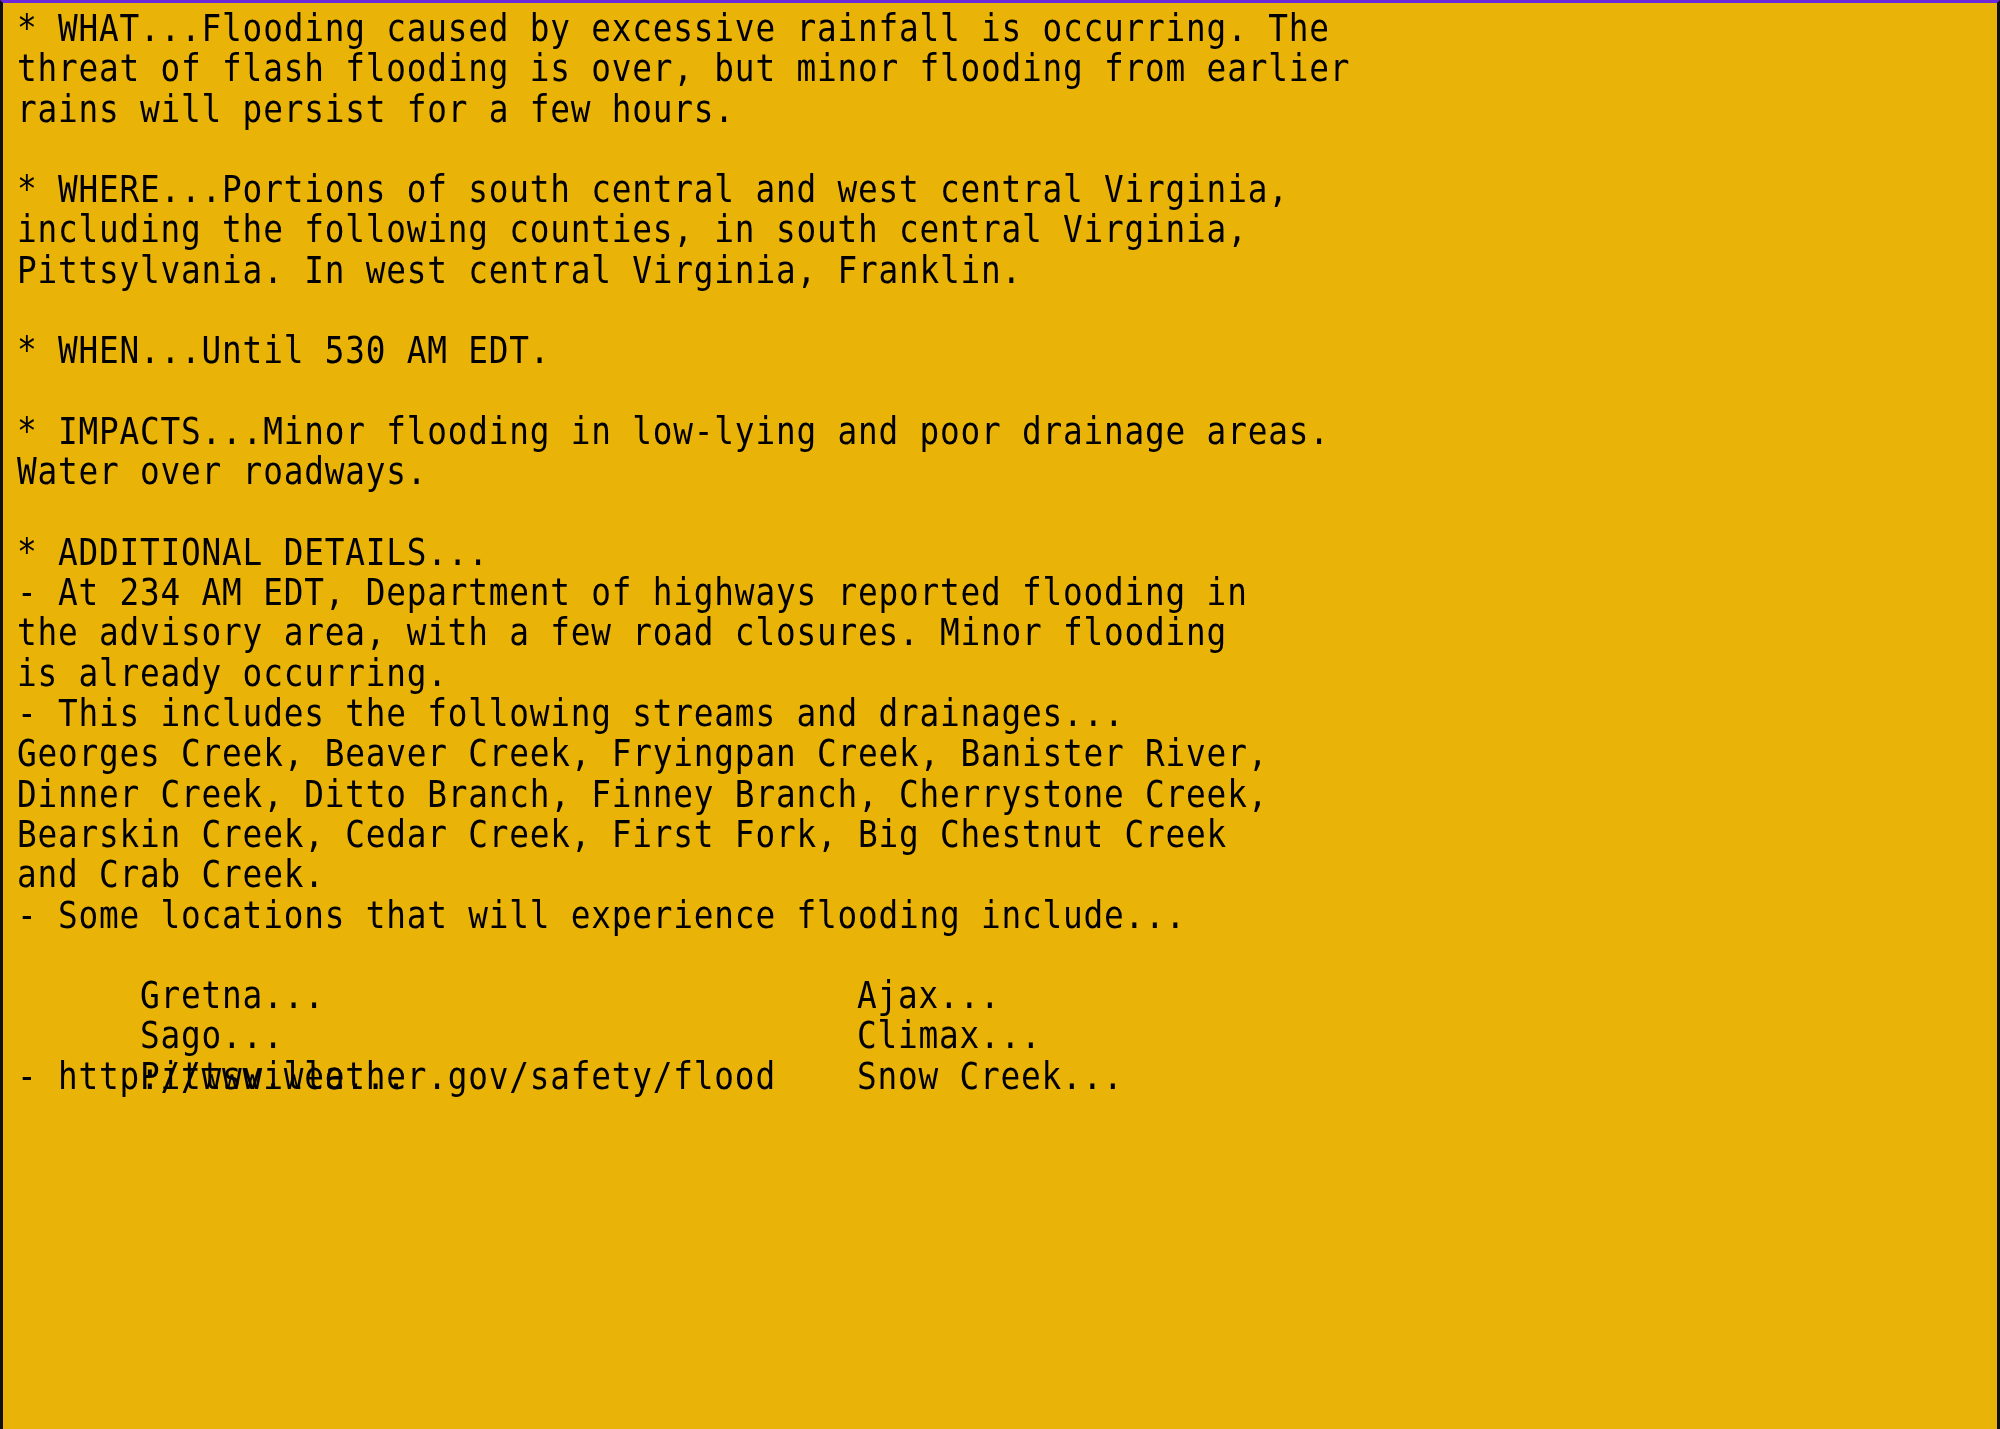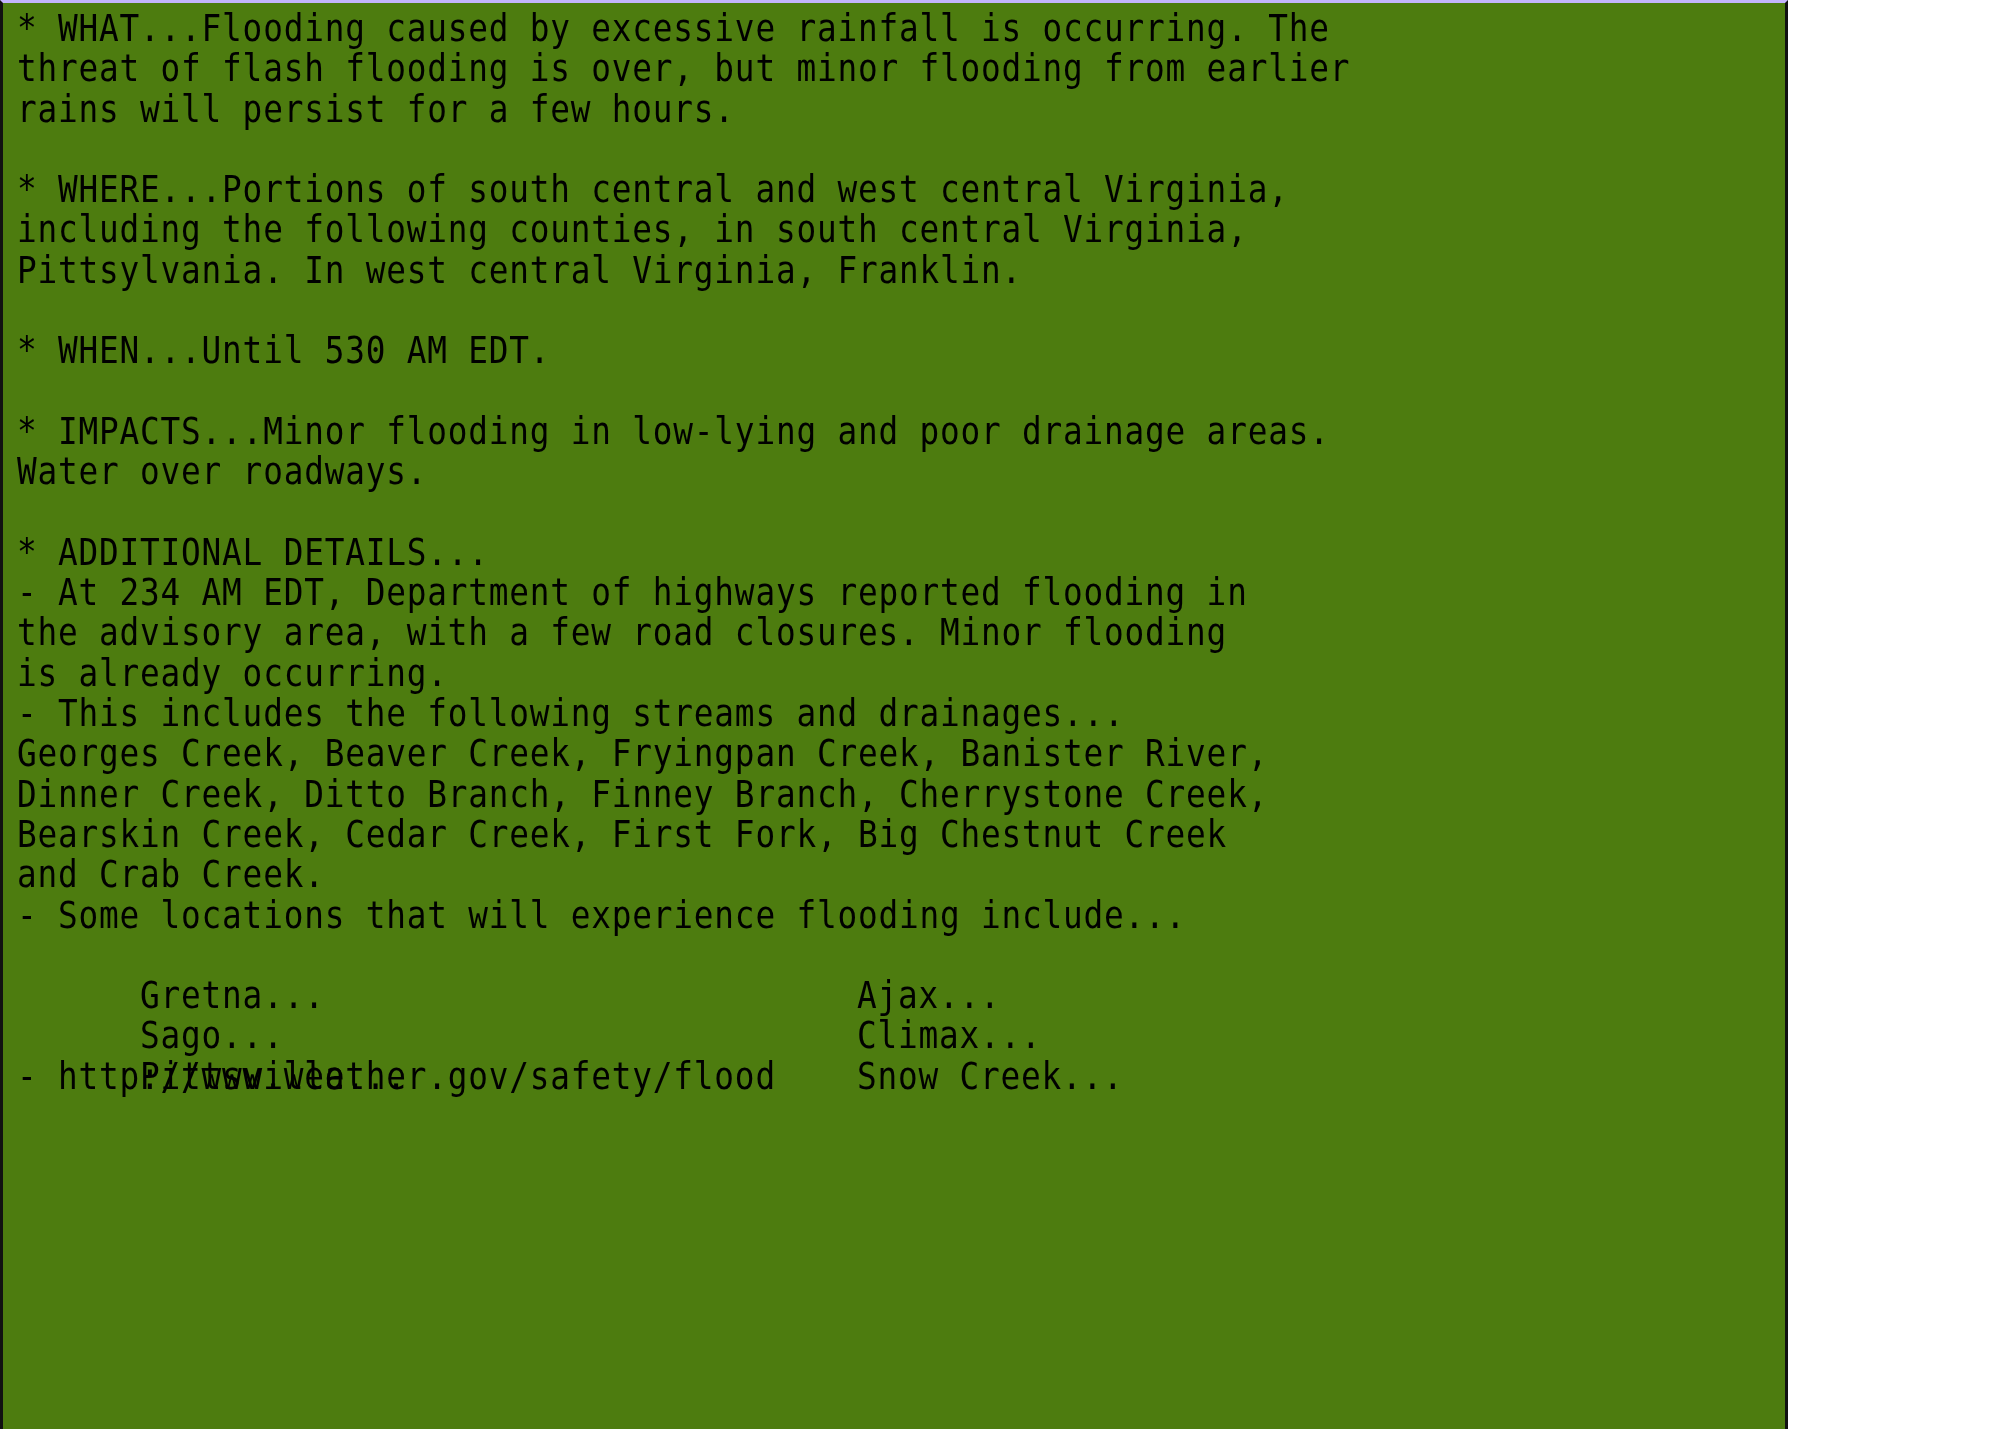--- a/index.html
+++ b/index.html
@@ -12,24 +12,24 @@
     width: 2000px;
     height: 1429px;
     overflow: hidden;
     font-family: "DejaVu Sans Mono", "Liberation Mono", monospace;
   }
 
   
   #page {
     position: relative;
     box-sizing: border-box;
-    width: 1788px;
+    width: 2000px;
     height: 1429px;
-    background: #4d7c0f;
-    border-top: 3px solid #c4b5fd;
+    background: #eab308;
+    border-top: 3px solid #6d28d9;
     border-left: 3px solid #111111;
     border-right: 3px solid #111111;
   }
 
   #advisory-body {
     position: absolute;
     left: 14px;
     top: 6px;
     width: 1975px;
   }

